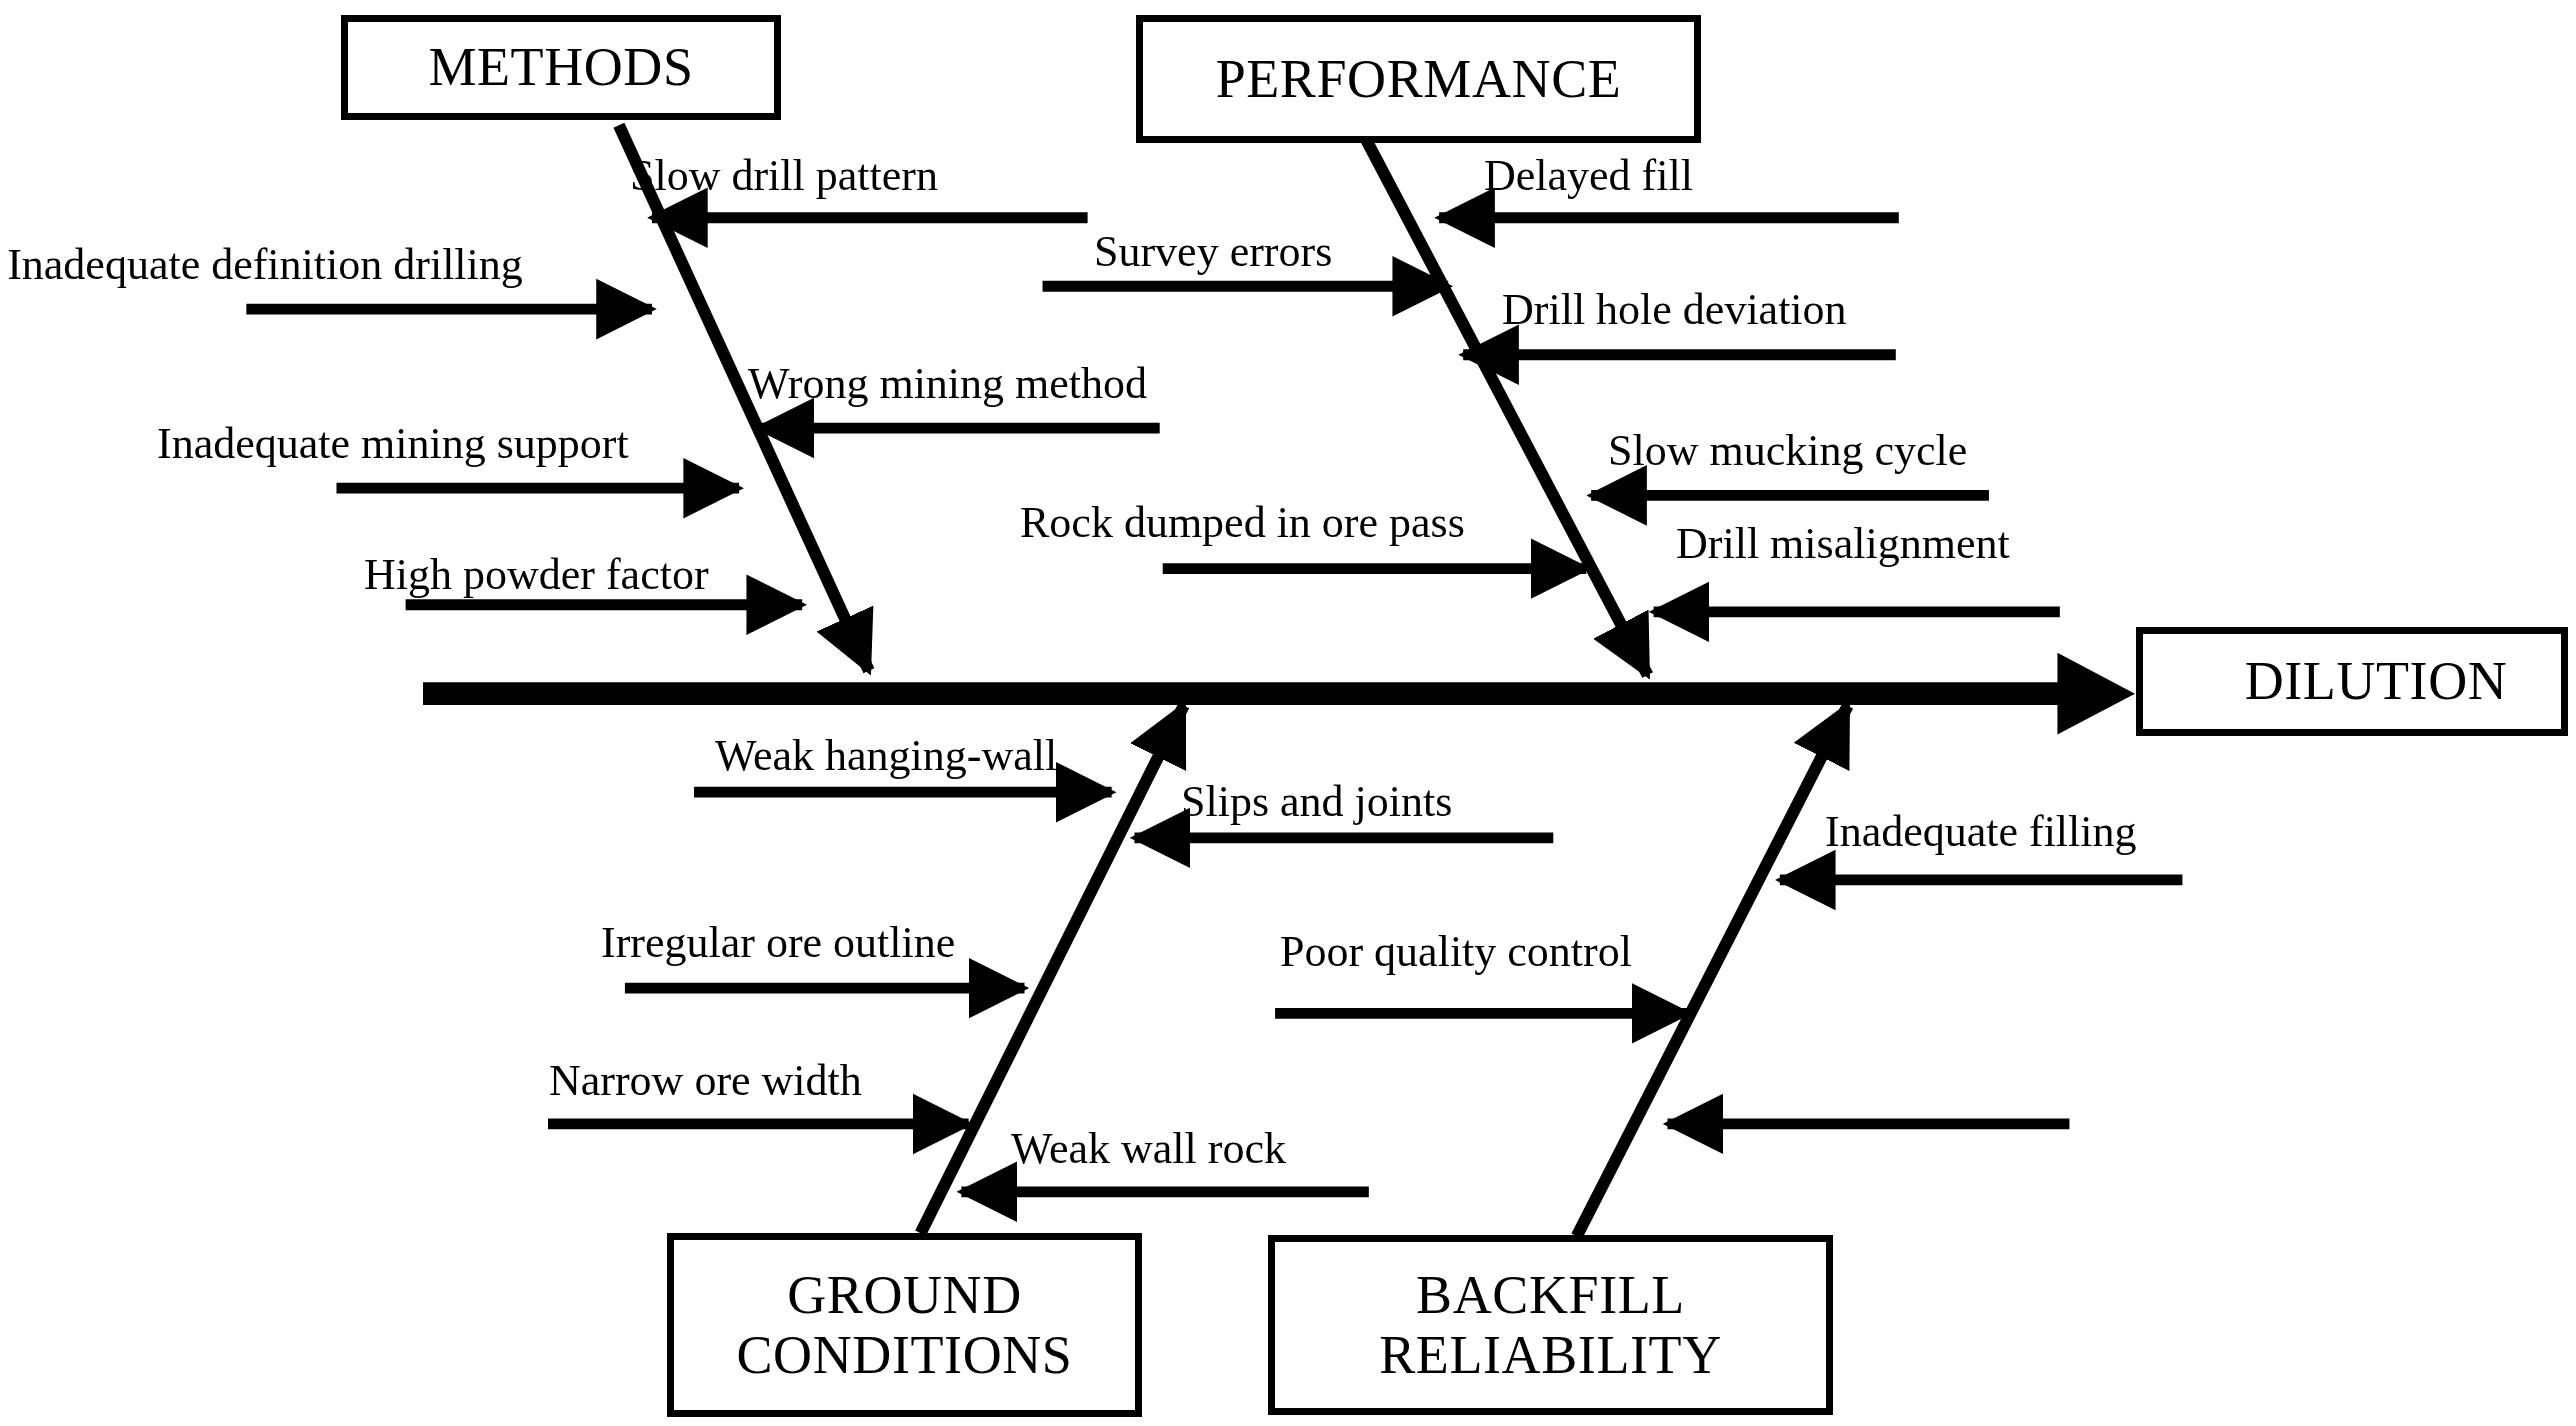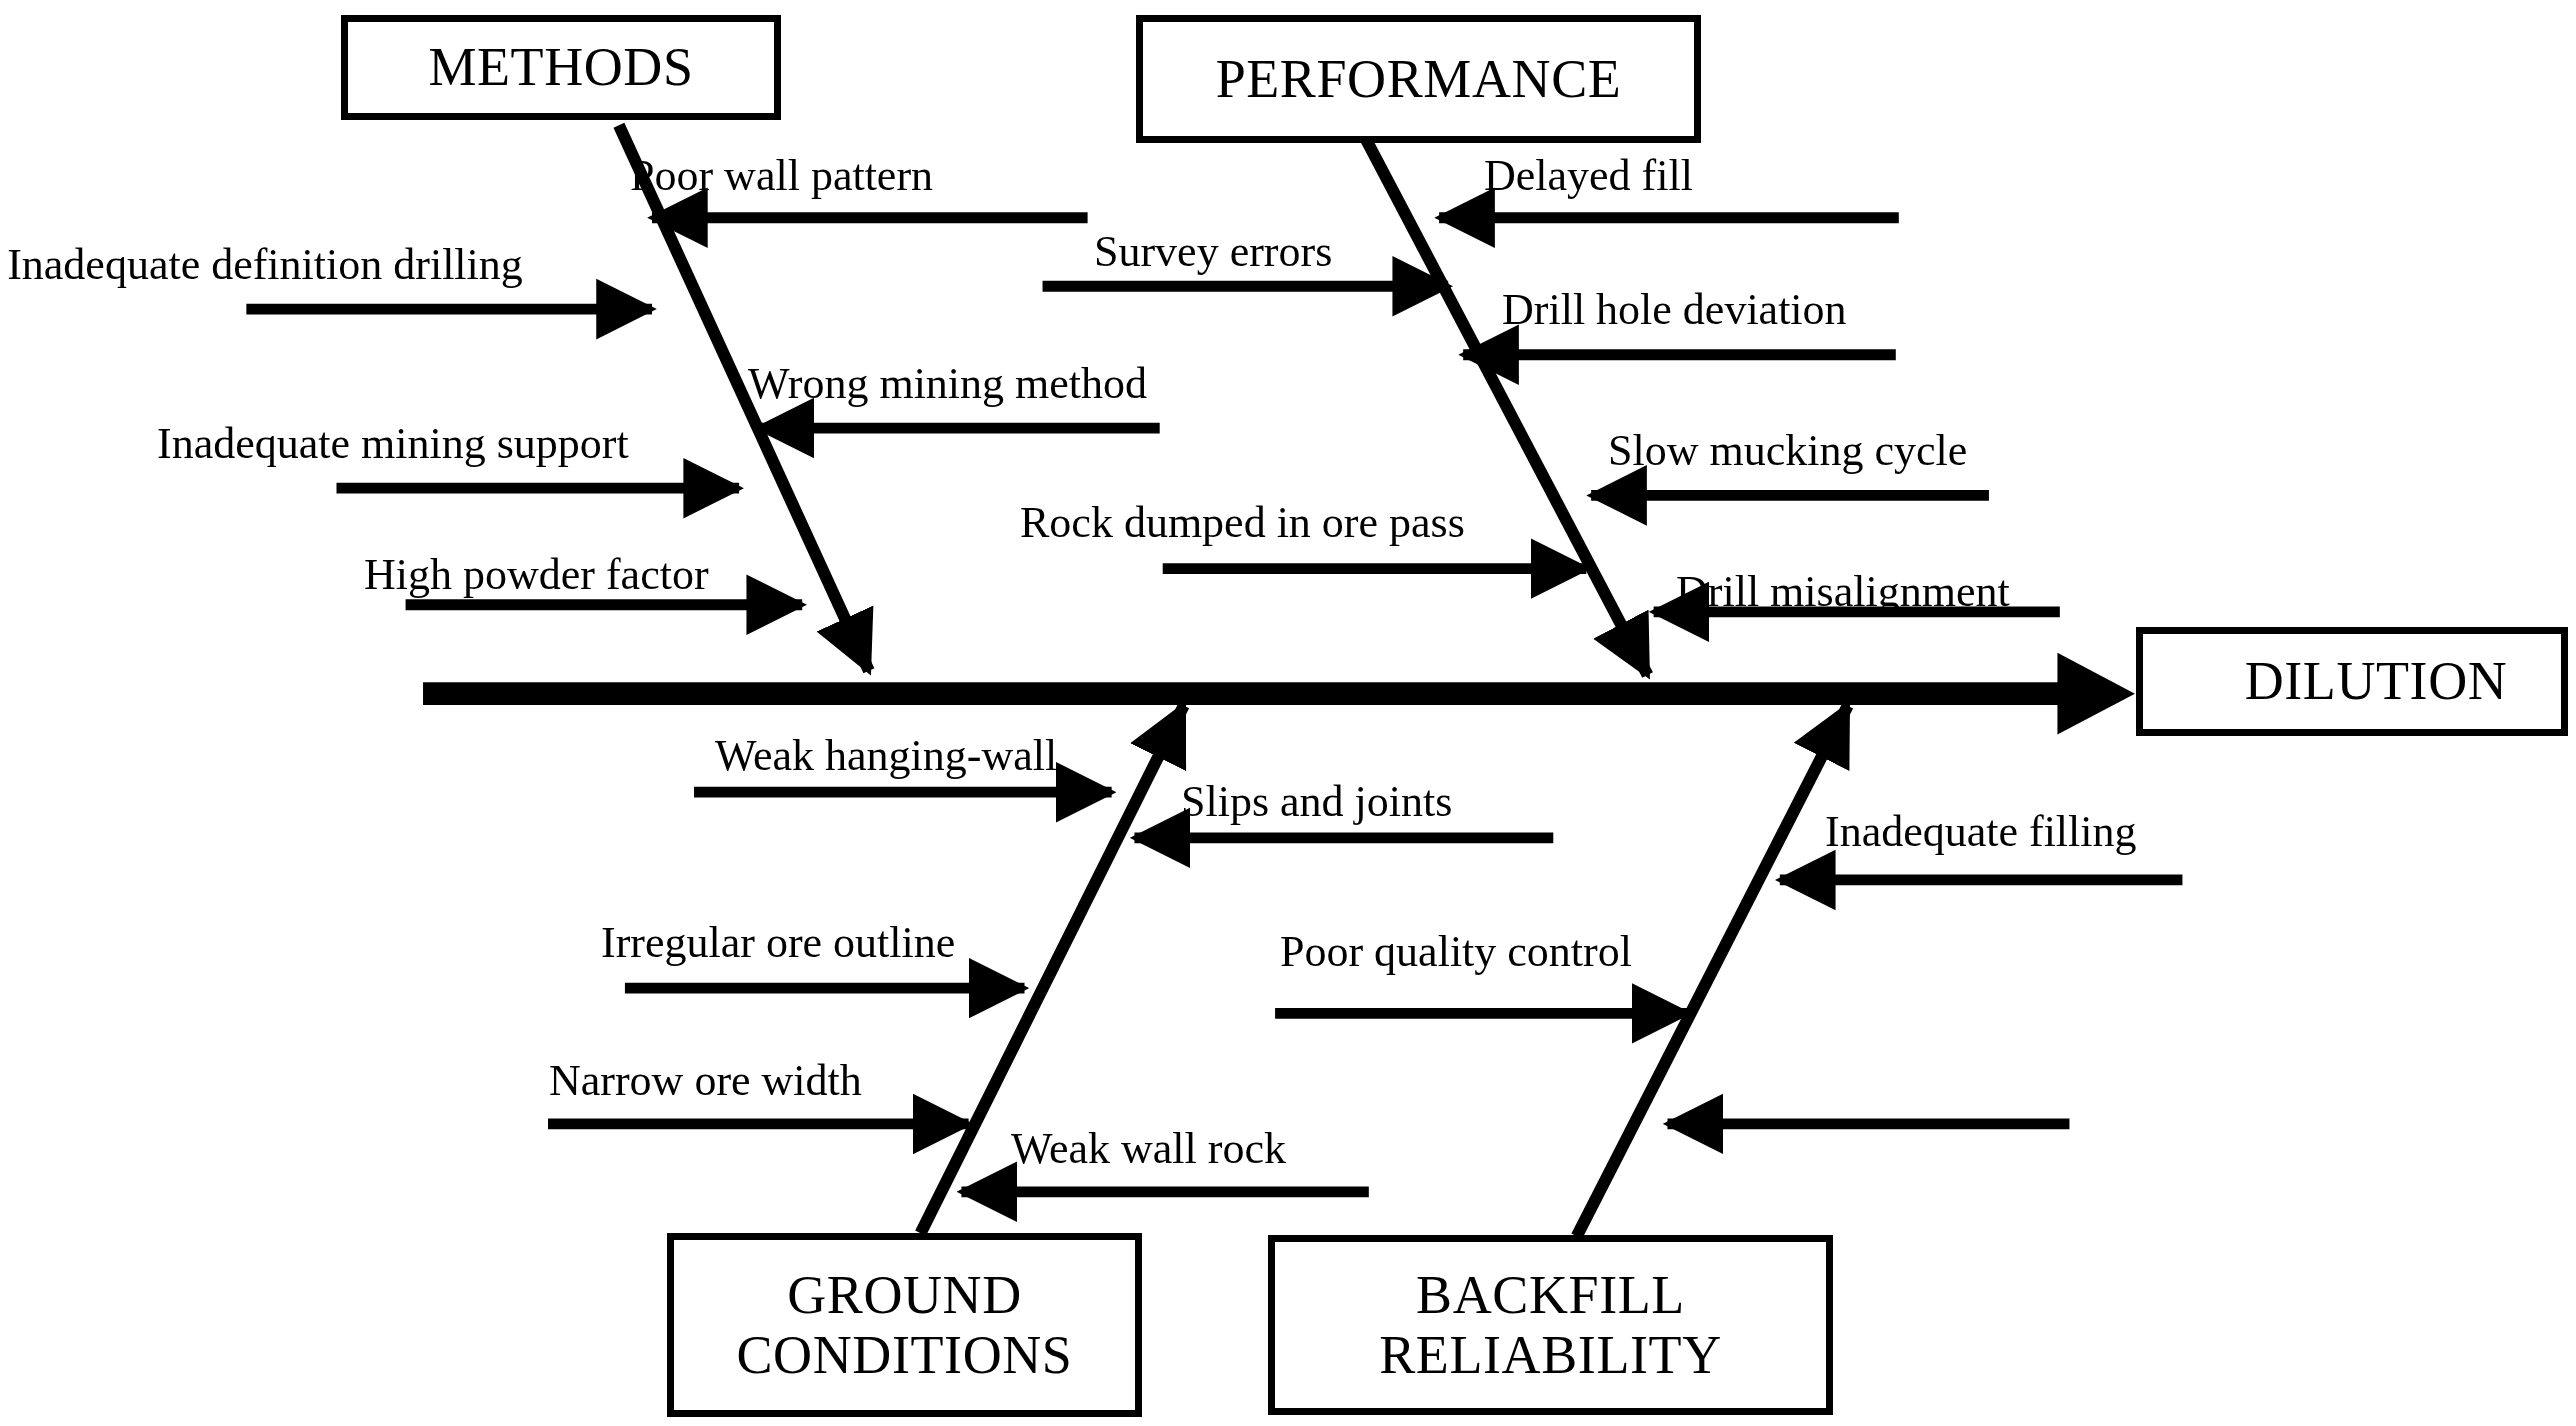--- a/index.html
+++ b/index.html
@@ -93,32 +93,32 @@
   <div class="catbox" style="left:667px; top:1233px; width:475px; height:184px;">
     <span>GROUND CONDITIONS</span>
   </div>
   <div class="catbox" style="left:1268px; top:1235px; width:565px; height:180px;">
     <span>BACKFILL RELIABILITY</span>
   </div>
   <div class="catbox" style="left:2136px; top:627px; width:432px; height:109px;padding-left:48px;">
     <span>DILUTION</span>
   </div>
 
-  <div class="cause" style="left:630px; top:154px;">Poor wall pattern</div>
+  <div class="cause" style="left:630px; top:154px;">Slow drill pattern</div>
   <div class="cause" style="left:7.2px; top:243px;">Inadequate definition drilling</div>
   <div class="cause" style="left:748px; top:362px;">Wrong mining method</div>
   <div class="cause" style="left:157px; top:422px;">Inadequate mining support</div>
   <div class="cause" style="left:364px; top:553px;">High powder factor</div>
 
   <div class="cause" style="left:1484px; top:154px;">Delayed fill</div>
   <div class="cause" style="left:1094px; top:230px;">Survey errors</div>
   <div class="cause" style="left:1502px; top:288px;">Drill hole deviation</div>
   <div class="cause" style="left:1608px; top:429px;">Slow mucking cycle</div>
   <div class="cause" style="left:1020px; top:501px;">Rock dumped in ore pass</div>
-  <div class="cause" style="left:1676px; top:570px;">Drill misalignment</div>
+  <div class="cause" style="left:1676px; top:522px;">Drill misalignment</div>
 
   <div class="cause" style="left:715px; top:734px;">Weak hanging-wall</div>
   <div class="cause" style="left:1181px; top:780px;">Slips and joints</div>
   <div class="cause" style="left:601px; top:921px;">Irregular ore outline</div>
   <div class="cause" style="left:549px; top:1059px;">Narrow ore width</div>
   <div class="cause" style="left:1011px; top:1127px;">Weak wall rock</div>
 
   <div class="cause" style="left:1825px; top:810px;">Inadequate filling</div>
   <div class="cause" style="left:1280px; top:930px;">Poor quality control</div>
 

